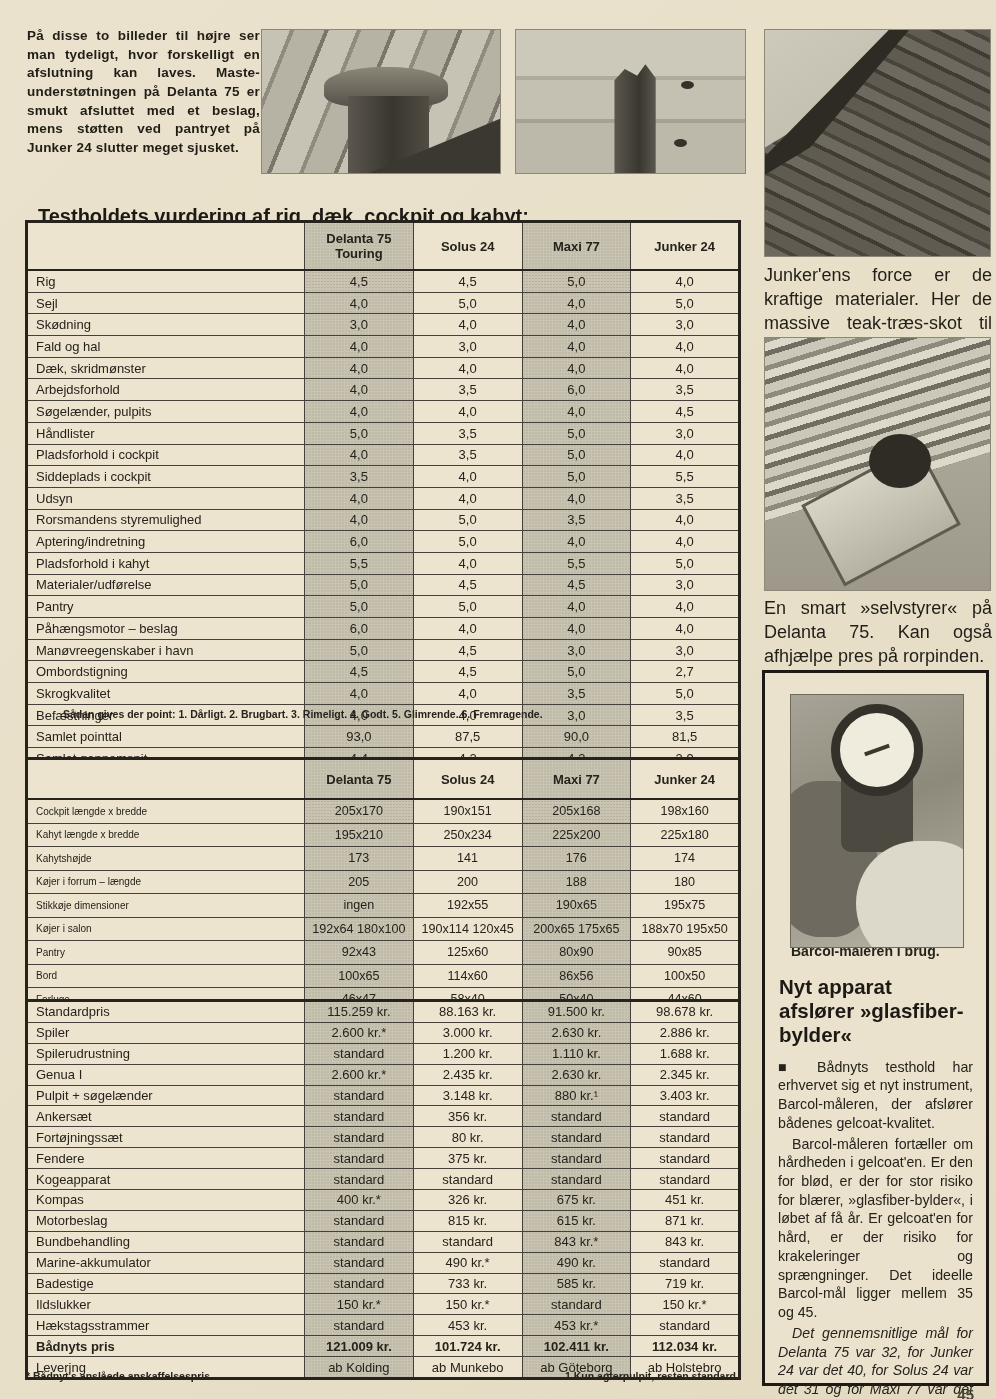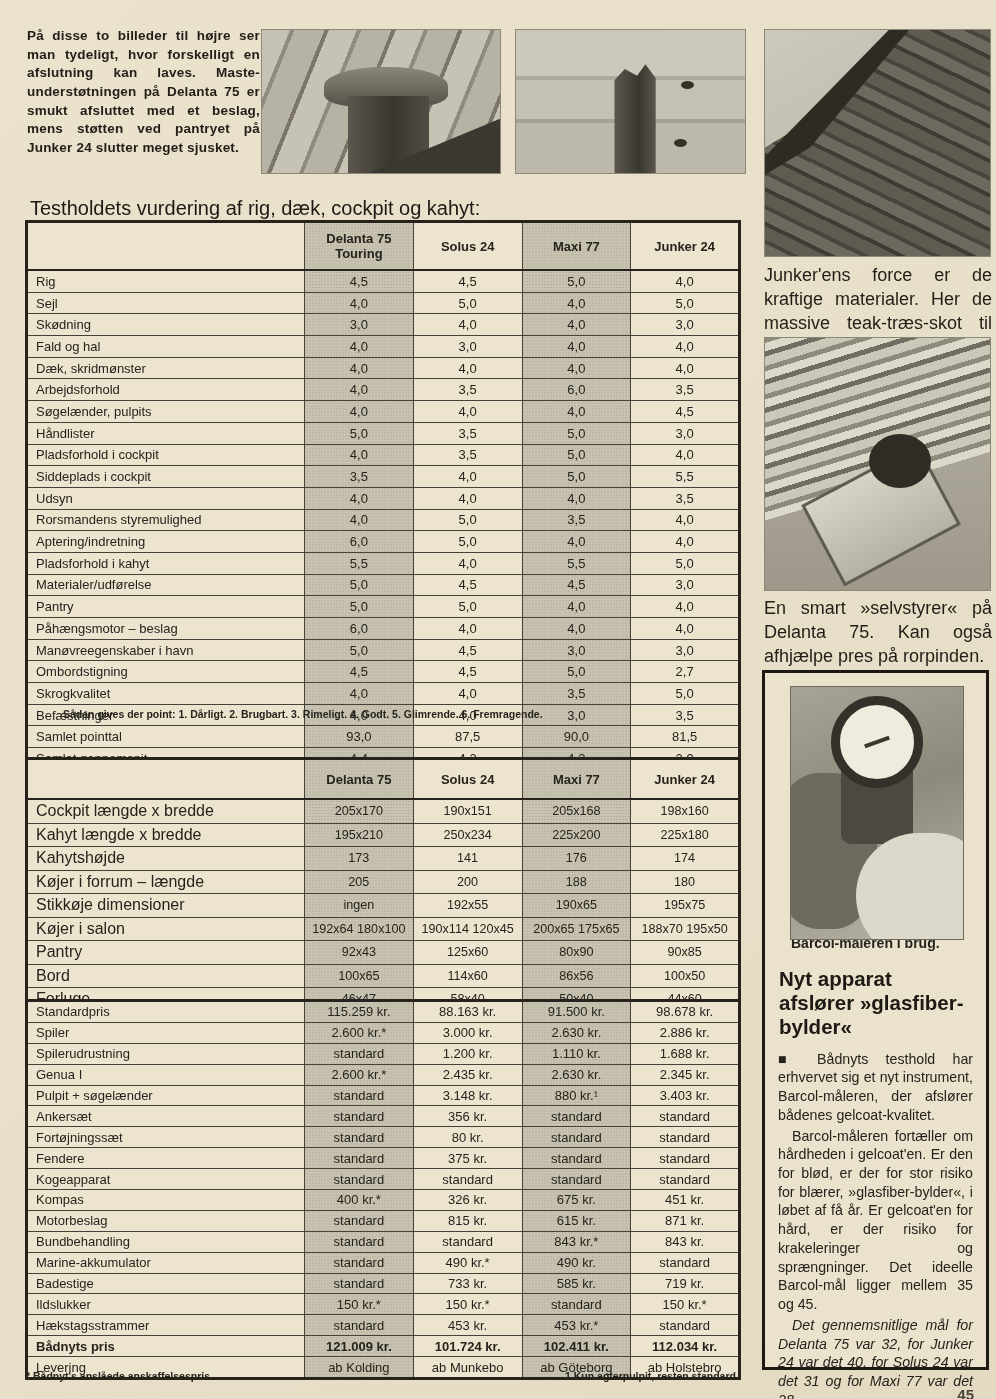--- a/index.html
+++ b/index.html
@@ -7,21 +7,21 @@
     position:relative; width:996px; height:1399px; margin:0 auto;
     background:linear-gradient(135deg,#eae2cc 0%,#e7dfc8 55%,#e3dac1 100%);
     font-family:"Liberation Sans",sans-serif; color:#26231d; overflow:hidden;
   }
   
   .intro{
     position:absolute; left:27px; top:27px; width:233px;
     font-size:13.5px; font-weight:bold; line-height:1.38; text-align:justify;
     color:#211e18; letter-spacing:.2px;
   }
-  .headline1{position:absolute; left:26px; top:193px; margin:4px; font-size:20px; font-weight:normal; color:#1d1a15;}
+  .headline1{position:absolute; left:26px; top:193px; margin:12px; font-size:20px; font-weight:bold; color:#1d1a15;}
   .headline2{position:absolute; left:26px; top:759px; margin:0; font-size:20px; font-weight:bold; color:#1d1a15;}
   .note{
     position:absolute; left:26px; top:708px; width:700px;
     font-size:10.5px; font-weight:bold; color:#26231d;padding-left:37px;
   }
   .fn{position:absolute; top:1370px; font-size:10.5px; font-weight:bold; color:#26231d;}
   .fn-left{left:26px;}
   .fn-right{left:565px;}
   .pageno{position:absolute; right:22px; bottom:-4px; font-size:15px; font-weight:bold; color:#4a463c;}
 
@@ -34,21 +34,21 @@
   .tbl-dims{left:25px; top:757px;}
   .tbl-prices{left:25px; top:999px;}
   .tbl th,.tbl td{border:1px solid #45413a; overflow:hidden;}
   .tbl .lbl{width:264px; text-align:left; padding:1px 4px 1px 8px; font-weight:normal;}
   .tbl .val{text-align:center; padding:1px 1px;}
   .tbl thead th{font-weight:bold; white-space:pre-line; vertical-align:middle; border-bottom:2px solid #26231d;}
   .tbl-ratings thead th{height:44px;}
   .tbl-dims thead th{height:36px;}
   .tbl-ratings tbody td{height:18.7px;}
   .tbl-dims tbody td{height:20.5px; font-size:12.6px;}
-  .tbl-dims tbody td.lbl{font-size:16px;margin-top:24px;}
+  .tbl-dims tbody td.lbl{font-size:10px;margin-top:24px;}
   .tbl-prices tbody td{height:17.9px;}
   .tbl tr.bold td{font-weight:bold;}
   .shaded{
     background-color:#c9c3b1;
     background-image:radial-gradient(#a29c89 .8px, rgba(0,0,0,0) .9px);
     background-size:3px 3px;
   }
 
   
   .photo{position:absolute; overflow:hidden; box-shadow:0 0 0 1px #8d8778;}
@@ -96,21 +96,21 @@
 
   
   .caption{
     position:absolute; width:228px; font-size:18px; font-weight:normal;
     line-height:1.32; text-align:justify; color:#211e18;
   }
   .cap-teak{left:764px; top:264px;}
   .cap-vane{left:764px; top:597px;}
   .article{
     position:absolute; left:762px; top:670px; width:221px; height:694px;
-    border:3px solid #1d1a15; background:#eae2cc; padding:0 0;
+    border:3px solid #1d1a15; background:#eae2cc; padding:8px 0;
   }
   .article .a-caption{margin:10px 0 0 26px; font-size:14px; font-weight:bold;}
   .article .a-headline{margin:16px 14px 4px 14px; font-size:20.5px; font-weight:bold; line-height:1.18; color:#1d1a15;}
   .article p{margin:10px 13px 0 13px; font-size:14.2px; line-height:1.32; text-align:justify;}
   .article p.ind{text-indent:14px; margin-top:2px;}
   .article p.it{font-style:italic;}
 </style>
 </head>
 <body>
 

